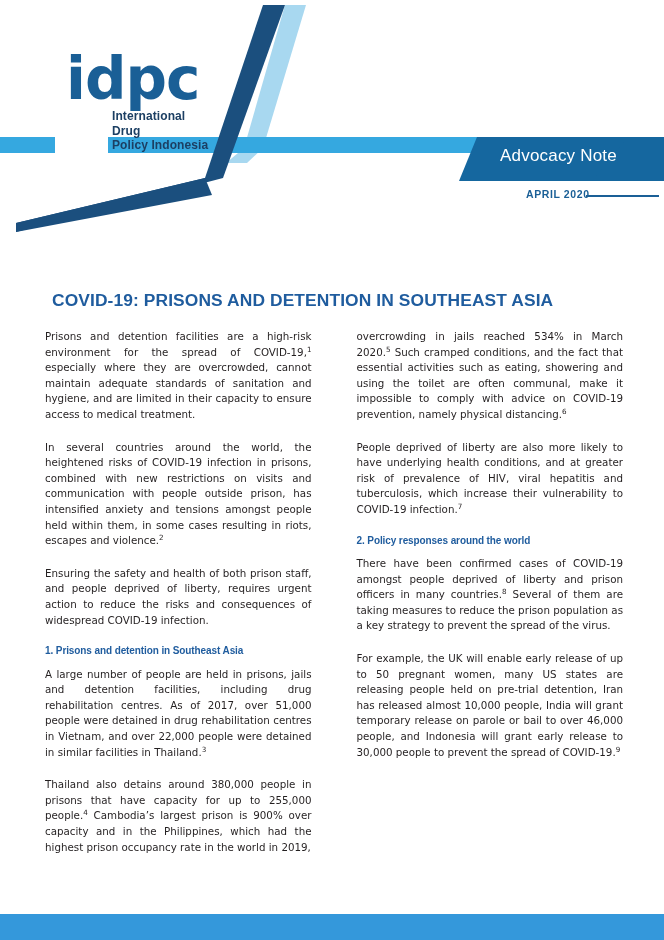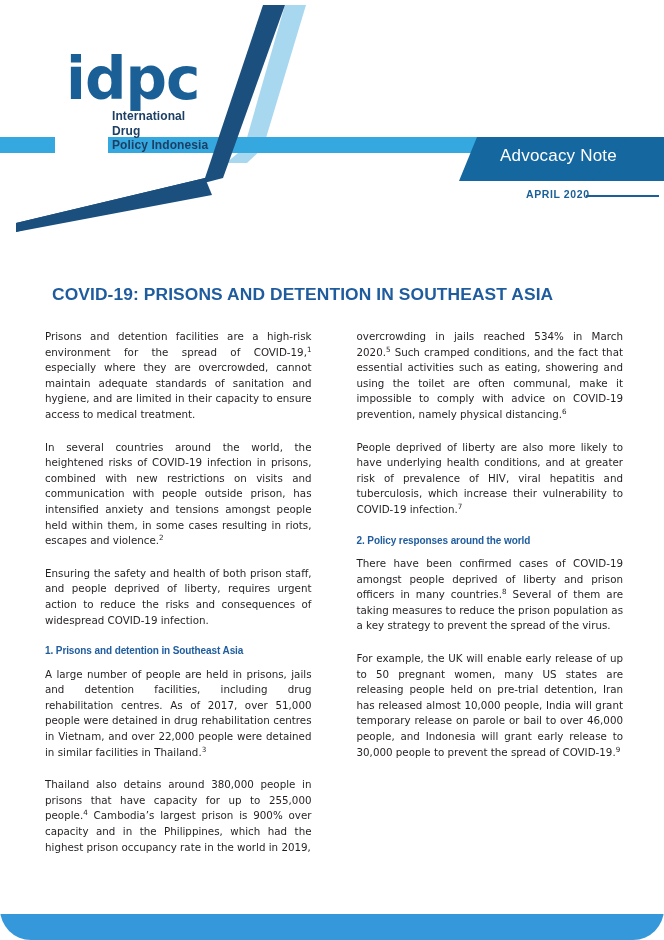--- a/index.html
+++ b/index.html
@@ -14,21 +14,20 @@
     overflow: hidden;
     position: relative;
   }
 
   .page {
     position: relative;
     width: 664px;
     height: 940px;
     background: #ffffff;
     overflow: hidden;
-    border-radius: 31px;
   }
 
   
   .header {
     position: absolute;
     top: 0;
     left: 0;
     width: 664px;
     height: 232px;
     overflow: hidden;
@@ -92,21 +91,21 @@
     top: 195px;
     width: 73px;
     height: 1.5px;
     background: #1a5f96;
   }
 
   
   .doc-title {
     position: absolute;
     left: 52px;
-    top: 272px;
+    top: 278px;
     width: 580px;
     font-size: 17.4px;
     font-weight: bold;
     color: #1f5c9e;
     letter-spacing: 0.1px;
     line-height: 1.2;
   }
 
   
   .columns {

